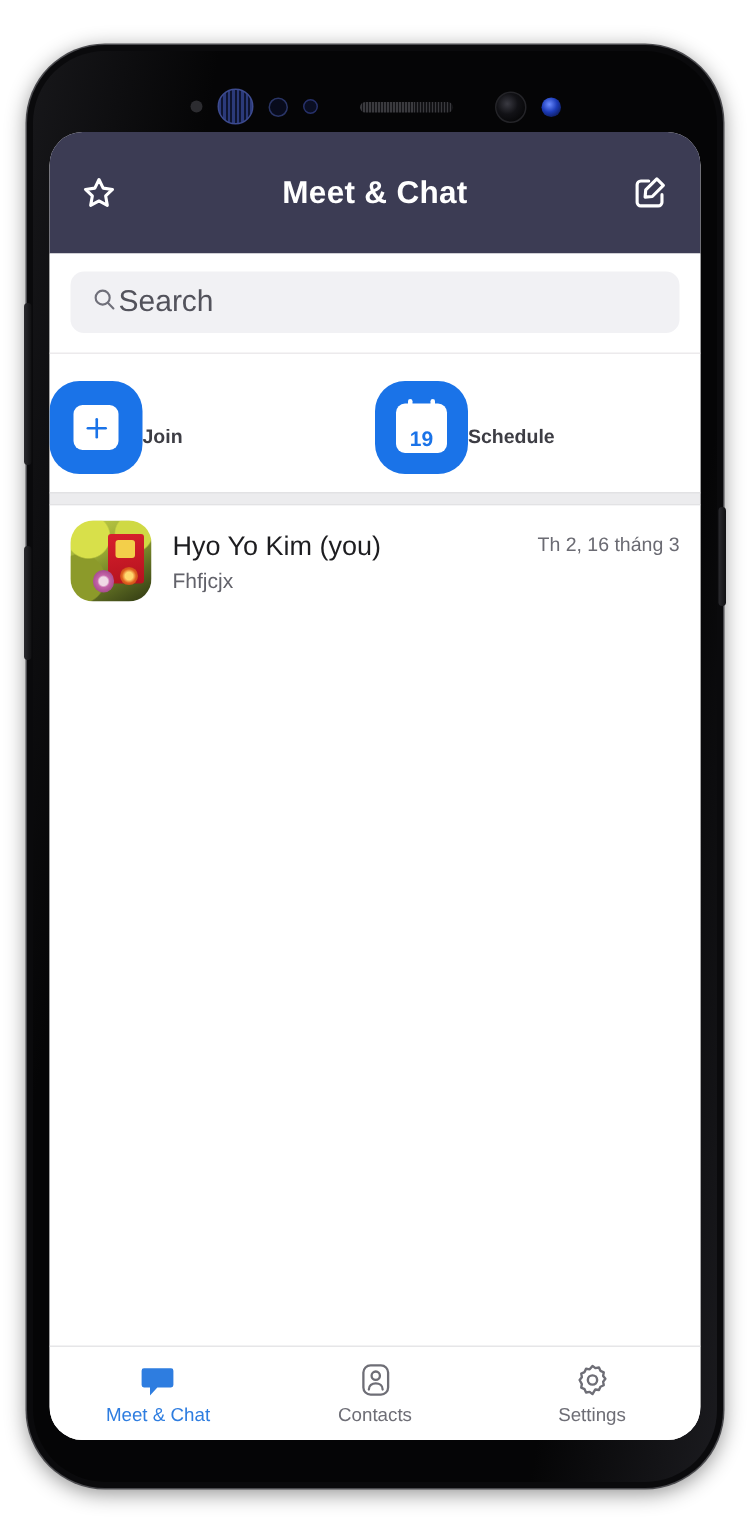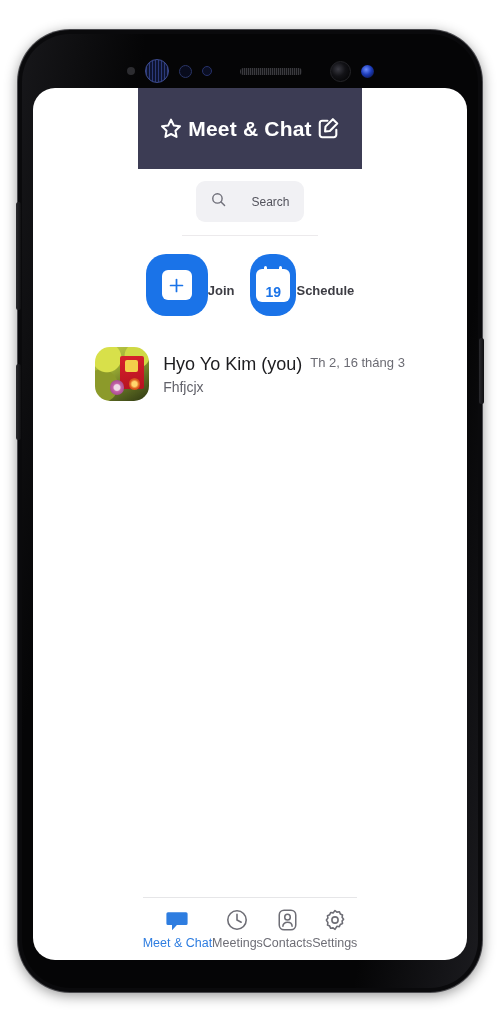--- a/index.html
+++ b/index.html
@@ -92,21 +92,20 @@
     position: absolute;
     left: 15px;
     top: 58px;
     width: 434px;
     height: 872px;
     border-radius: 22px;
     overflow: hidden;
     background: #ffffff;
     display: flex;
     flex-direction: column;
-    align-items: center;
   }
 
   
   #app-header {
     flex: 0 0 auto;
     height: 81px;
     background: #3c3c54;
     display: flex;
     align-items: center;
     justify-content: space-between;
@@ -137,22 +136,22 @@
     height: 41px;
     background: #f1f1f4;
     border-radius: 9px;
     display: flex;
     align-items: center;
     padding: 0 14px;
     box-sizing: border-box;
   }
   #search-placeholder {
     color: #53535c;
-    font-size: 12px;
-    margin-left: 24px;
+    font-size: 20px;
+    margin-left: 1px;
   }
 
   
   #action-row {
     flex: 0 0 auto;
     background: #ffffff;
     display: flex;
     padding: 18px 0 12px 0;
     box-sizing: border-box;
   }
@@ -439,29 +438,20 @@
 
       <div class="nav-item active">
         <span class="nav-icon">
           <svg width="24" height="23" viewBox="0 0 24 23">
             <path d="M3 3.2h18a1.6 1.6 0 011.6 1.6v9.6a1.6 1.6 0 01-1.6 1.6h-9.1L7 21.3v-5.3H3a1.6 1.6 0 01-1.6-1.6V4.8A1.6 1.6 0 013 3.2z" fill="#2e7de0"></path>
           </svg>
         </span>
         <span class="nav-label">Meet &amp; Chat</span>
       </div>
 
-      <div class="nav-item">
-        <span class="nav-icon">
-          <svg width="24" height="24" viewBox="0 0 24 24" fill="none" stroke="#6e6e76" stroke-width="1.6" stroke-linecap="round">
-            <circle cx="12" cy="12" r="9.2"></circle>
-            <polyline points="12,6.4 12,12 16.2,14.2"></polyline>
-          </svg>
-        </span>
-        <span class="nav-label">Meetings</span>
-      </div>
 
       <div class="nav-item">
         <span class="nav-icon">
           <svg width="23" height="24" viewBox="0 0 24 24" fill="none" stroke="#6e6e76" stroke-width="1.6" stroke-linecap="round" stroke-linejoin="round">
             <rect x="3.4" y="1.8" width="17.2" height="20.4" rx="5"></rect>
             <circle cx="12" cy="9" r="2.9"></circle>
             <path d="M7.2 18.6c0-2.7 2.2-4.3 4.8-4.3s4.8 1.6 4.8 4.3"></path>
           </svg>
         </span>
         <span class="nav-label">Contacts</span>

